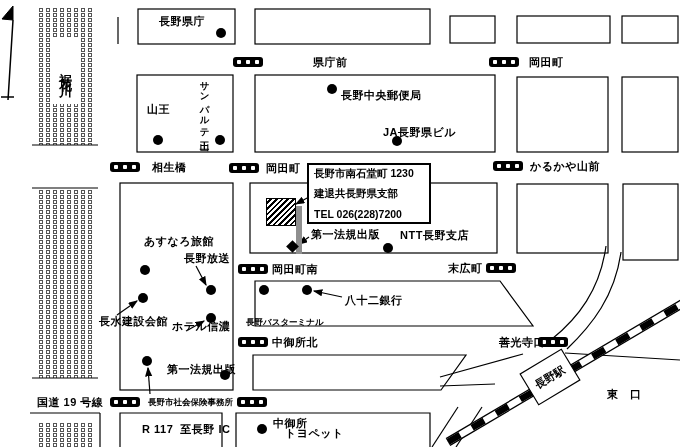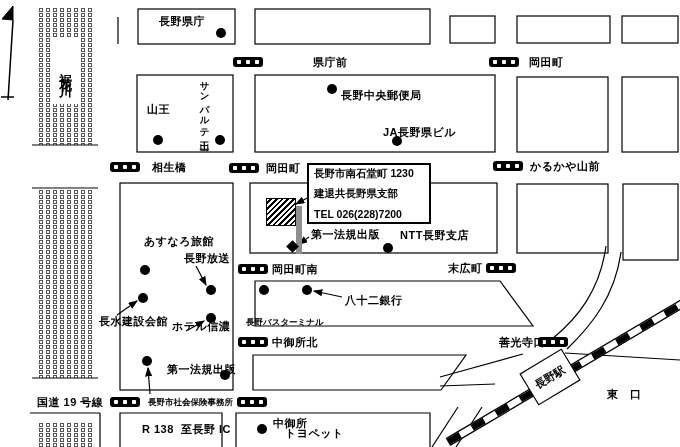--- a/index.html
+++ b/index.html
@@ -186,15 +186,15 @@
     <div class="lbl" style="left: 285px; top: 428px;">トヨペット</div>
     <div class="diamond" style="left: 288px; top: 242px;"></div>
     <div class="lbl" style="left: 311px; top: 229px;">第一法規出版</div>
     <div class="dot" style="left: 383px; top: 243px;"></div>
     <div class="lbl" style="left: 400px; top: 230px;">NTT長野支店</div>
     <div class="dot" style="left: 302px; top: 285px;"></div>
     <div class="lbl" style="left: 345px; top: 295px;">八十二銀行</div>
     <div class="dot" style="left: 259px; top: 285px;"></div>
     <div class="lbl small" style="left: 246px; top: 318px;">長野バスターミナル</div>
     <div class="lbl" style="left: 37px; top: 397px;">国道 19 号線</div>
-    <div class="lbl" style="left: 142px; top: 424px;">R 138  至長野 IC</div>
+    <div class="lbl" style="left: 142px; top: 424px;">R 117  至長野 IC</div>
     <div class="lbl" style="left: 595px; top: 389px; margin-left: 12px;">東　口</div>
   </div>
 
 </body></html>

